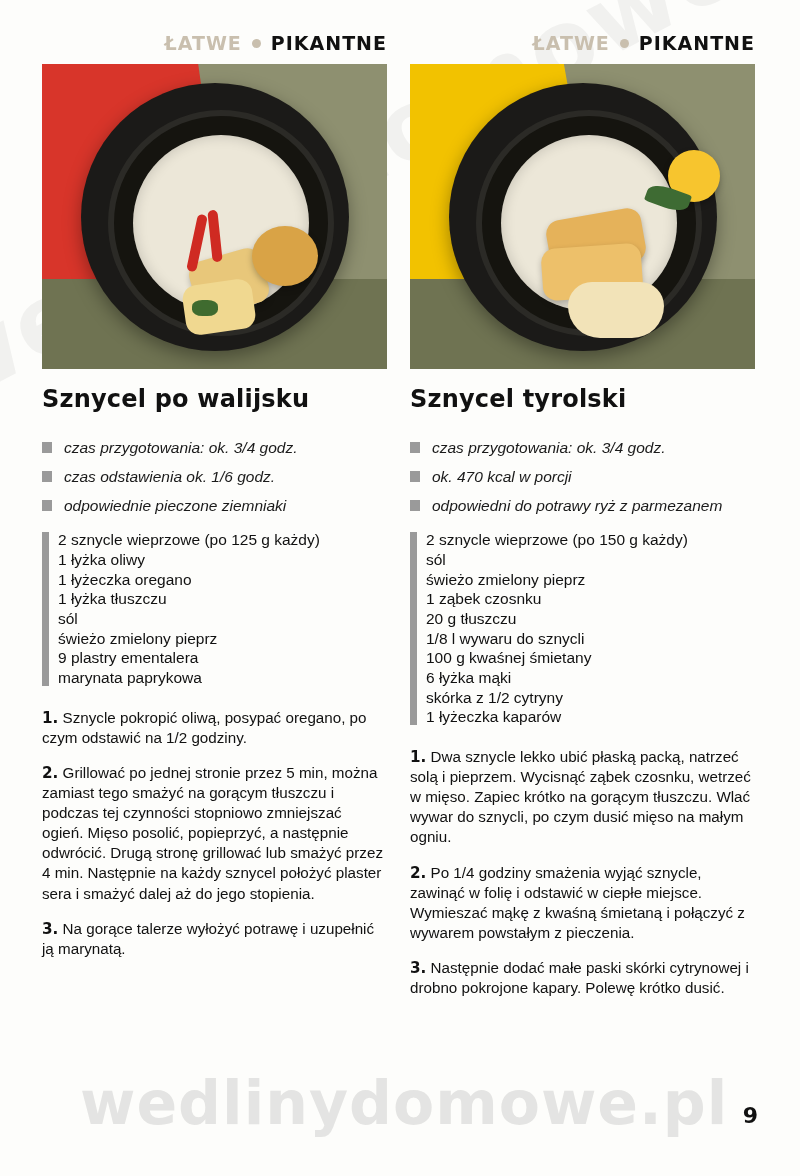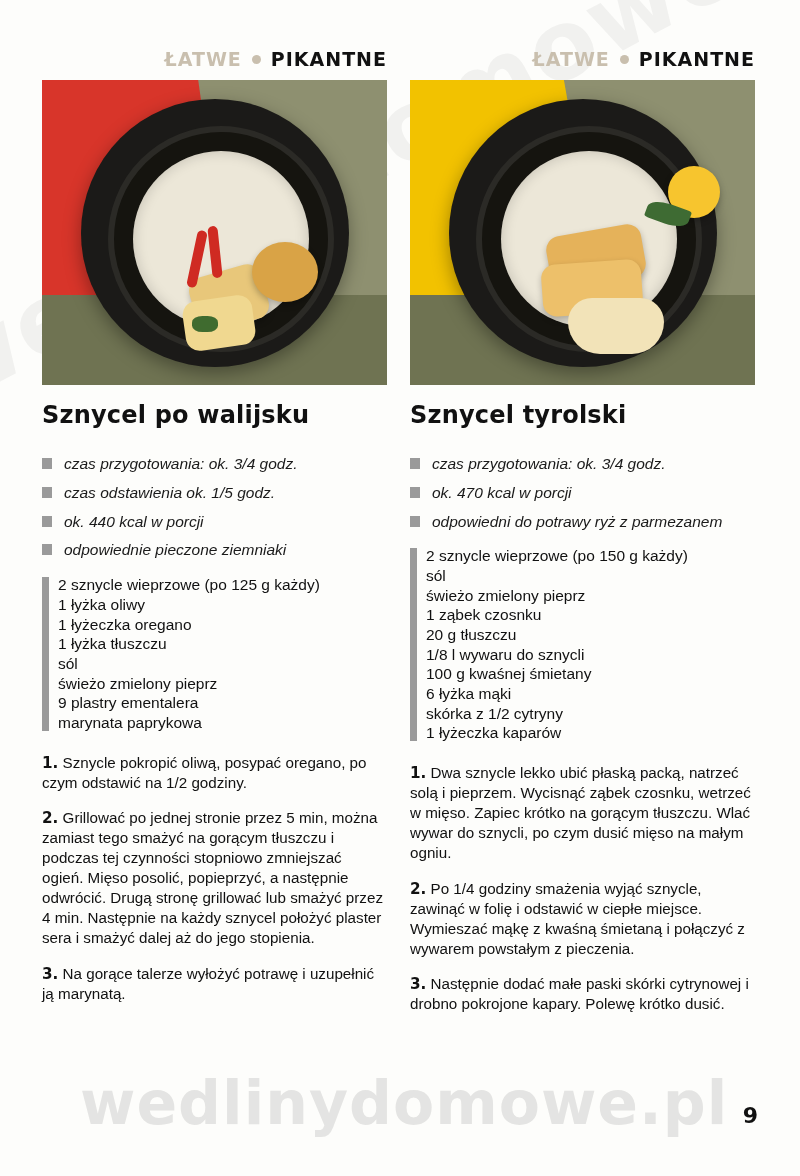--- a/index.html
+++ b/index.html
@@ -57,21 +57,21 @@
   }
   .columns {
     position: absolute;
     left: 0; top: 0;
     width: 800px;
     height: 1176px;
     z-index: 4;
   }
   .col {
     position: absolute;
-    top: 44px;
+    top: 28px;
     width: 345px;
   }
   .col-left { left: 42px; }
   .col-right { left: 410px; }
 
   
   .kicker {
     height: 30px;
     display: flex;
     align-items: center;
@@ -289,22 +289,21 @@
         <div class="food f1c"></div>
         <div class="food f1d"></div>
         <div class="food f1e"></div>
         <div class="food f1f"></div>
       </div>
 
       <h2 class="recipe-title">Sznycel po walijsku</h2>
 
       <ul class="facts">
         <li>czas przygotowania: ok. 3/4 godz.</li>
-        <li>czas odstawienia ok. 1/5 godz.</li>
-        <li>ok. 440 kcal w porcji</li>
+        <li>czas odstawienia ok. 1/6 godz.</li>
         <li>odpowiednie pieczone ziemniaki</li>
       </ul>
 
       <div class="ingredients">
         <div>2 sznycle wieprzowe (po 125 g każdy)</div>
         <div>1 łyżka oliwy</div>
         <div>1 łyżeczka oregano</div>
         <div>1 łyżka tłuszczu</div>
         <div>sól</div>
         <div>świeżo zmielony pieprz</div>

